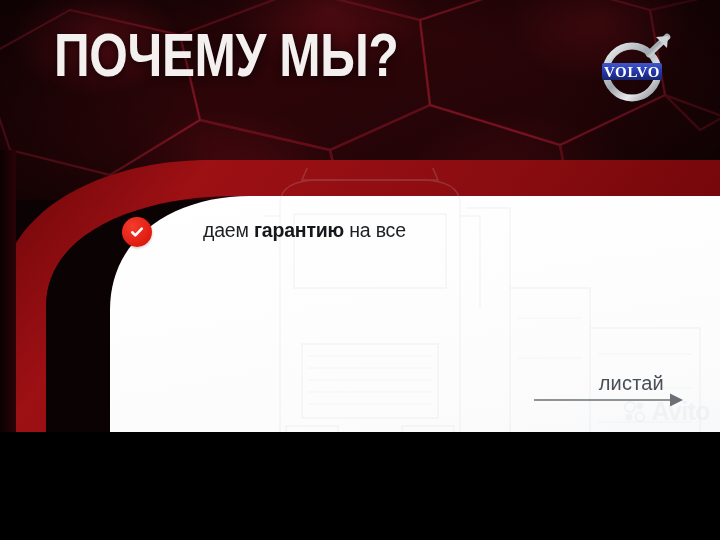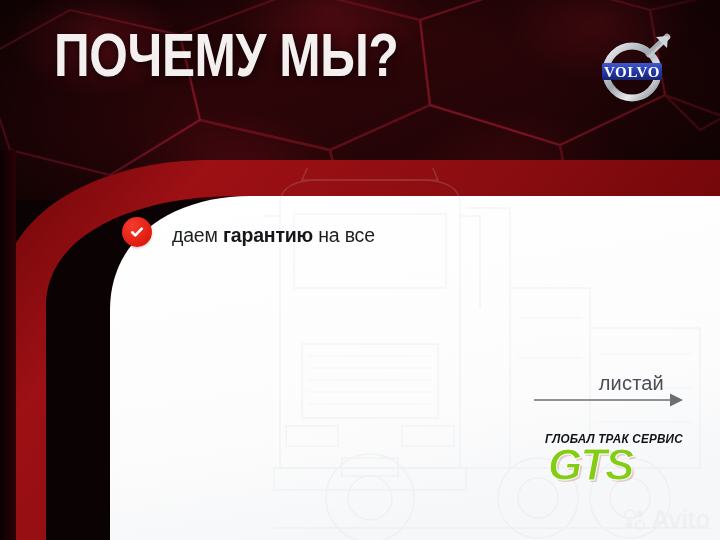--- a/index.html
+++ b/index.html
@@ -1,17 +1,17 @@
 <!DOCTYPE html>
 <html><head>
 <meta charset="utf-8">
 <style>
   html,body{margin:0;padding:0;background:#000;}
   #stage{
-    position:relative;width:720px;height:540px;overflow:hidden;
+    position:relative;width:720px;height:432px;overflow:hidden;
     font-family:"Liberation Sans","DejaVu Sans",sans-serif;
     background:#0a0203;
   }
 
   
   .header-bg{
     position:absolute;left:0;top:0;width:720px;height:200px;
     background:
       radial-gradient(ellipse 120px 80px at 95px 40px, rgba(150,20,35,.55), transparent 70%),
       radial-gradient(ellipse 140px 90px at 330px 10px, rgba(130,18,30,.45), transparent 70%),
@@ -48,21 +48,21 @@
   .white-card{position:absolute;left:0;top:0;width:720px;height:540px;}
 
   
   .truck-wm{
     position:absolute;left:250px;top:168px;width:470px;height:372px;
     opacity:.28;pointer-events:none;
   }
 
   
   .bullets{position:absolute;left:122px;top:212px;width:430px;}
-  .bullet{display:flex;align-items:flex-end;margin-bottom:28px;}
+  .bullet{display:flex;align-items:center;margin-bottom:28px;gap:31px;}
   .check{
     flex:0 0 auto;width:30px;height:30px;border-radius:50%;
     background:radial-gradient(circle at 35% 30%,#f43b2c,#e01b0f 70%,#c41409);
     box-shadow:0 1px 3px rgba(0,0,0,.25);
     display:flex;align-items:center;justify-content:center;margin-top:5px;
   }
   .btext{margin-left:20px;font-size:19.5px;line-height:24px;color:#1d2023;letter-spacing:-0.2px;}
   .btext b{font-weight:bold;color:#15171a;}
 
   

